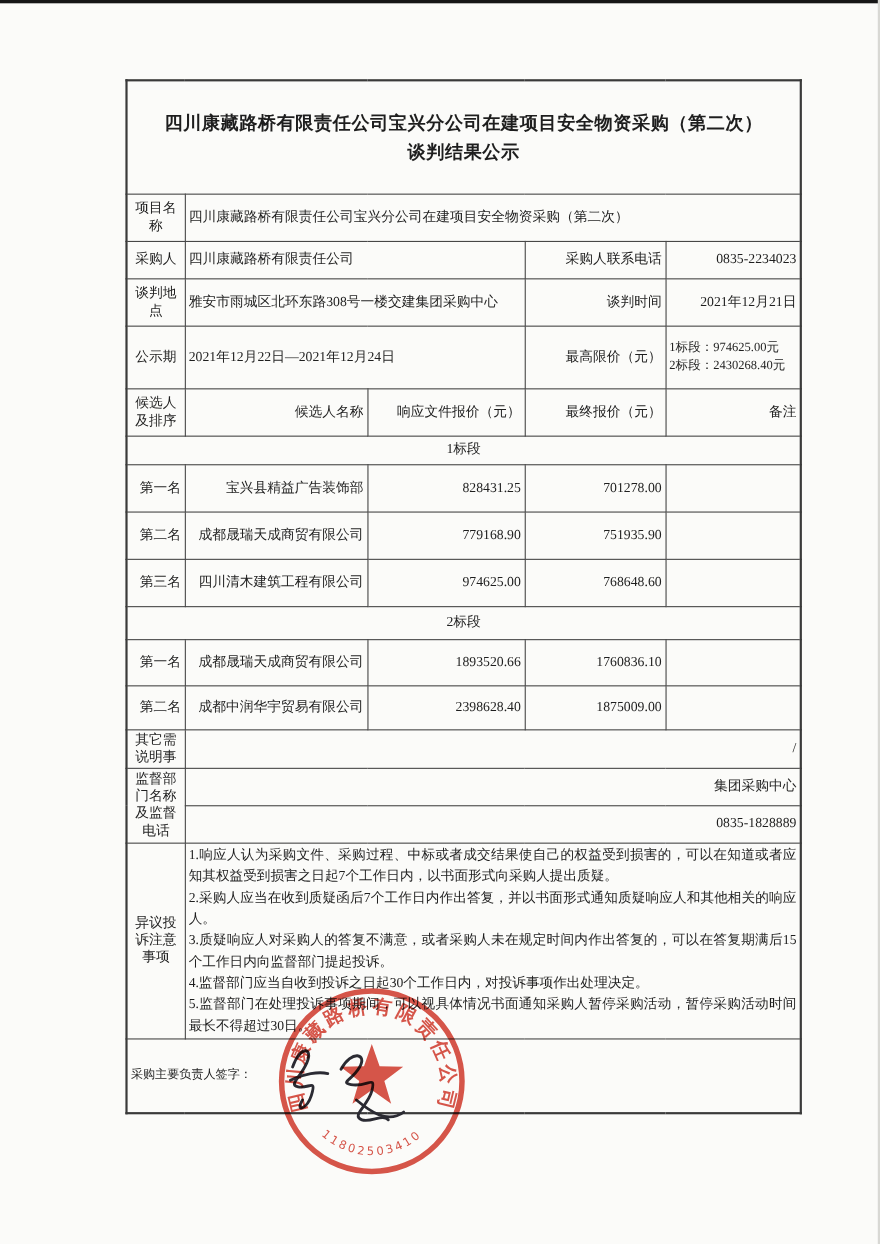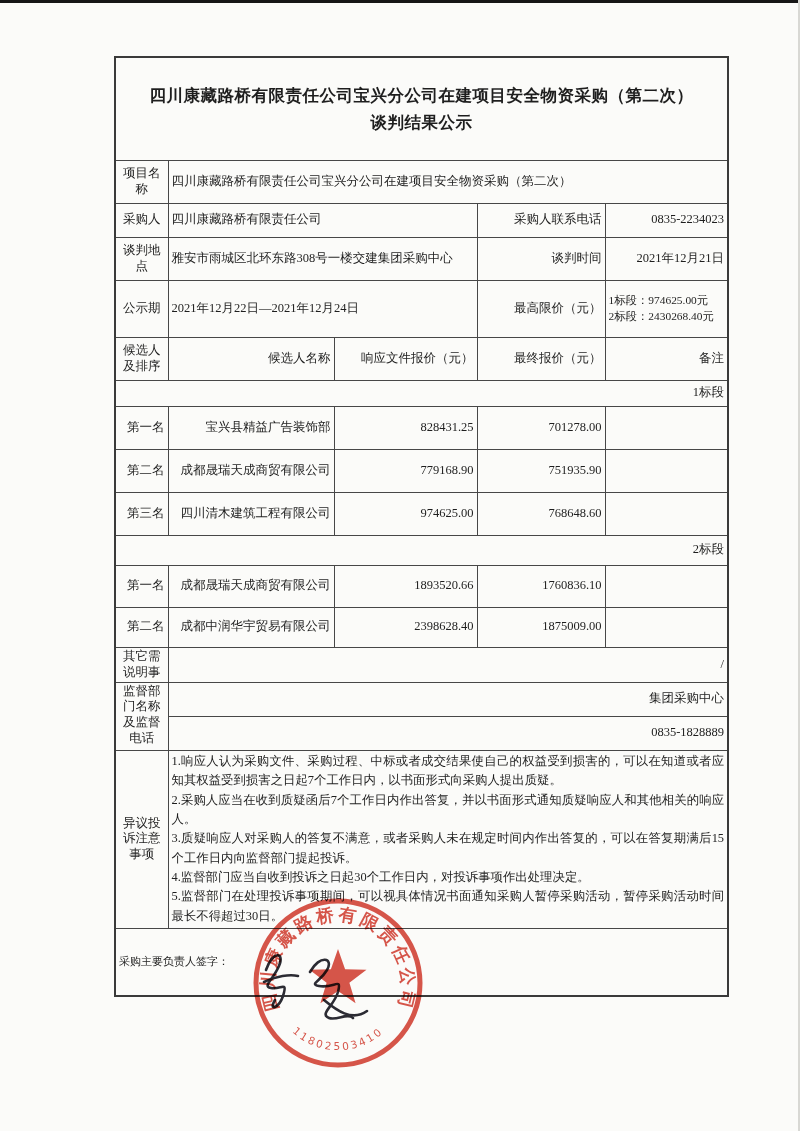--- a/index.html
+++ b/index.html
@@ -6,38 +6,38 @@
   body{
     width:800px;height:1131px;position:relative;overflow:hidden;
     background:#fbfbf9;
     font-family:"Liberation Serif","DejaVu Serif",serif;
     color:#1e1e1e;
   }
   .scan-edge-top{position:absolute;left:0;top:0;width:800px;height:3px;background:#161616;}
   .scan-edge-right{position:absolute;right:0;top:0;width:2px;height:1131px;background:#d8d8d4;}
 
   table.doc{
-    position:absolute;left:114px;top:56px;width:613px;
+    position:absolute;left:114px;top:72px;width:613px;
     border-collapse:collapse;table-layout:fixed;
     font-size:12.5px;line-height:1.25;
     border:2.5px solid #3a3a3a;
   }
   table.doc td{
     border:1.5px solid #474747;
     padding:1px 3px;
     vertical-align:middle;
     overflow:hidden;
   }
   .title-cell{text-align:center;font-weight:bold;font-size:16.5px;line-height:27px;letter-spacing:0.5px;padding:0 14px;}
   .lbl{text-align:center;padding:1px 4px;margin-left:16px;}
-  .lbl-ctr{text-align:center;padding:1px 2px;font-family:Liberation Mono, monospace;}
+  .lbl-ctr{text-align:center;padding:1px 2px;}
   .ctr{text-align:right;}
   .val-l{text-align:left;padding-left:6px;}
   .maxprice{font-size:11.4px;line-height:15.5px;text-align:left;padding-left:5px;}
-  .section-band{text-align:right;}
+  .section-band{text-align:center;}
   .notice-cell{padding:5px 7px 4px 7px;line-height:19.3px;font-size:12.4px;text-align:justify;vertical-align:top;}
   .notice-cell div{text-align:justify;}
   .sig-cell{padding-left:8px;font-size:11px;}
 
   .signature-svg{position:absolute;left:252px;top:938px;z-index:3;}
   .seal-svg{position:absolute;left:248px;top:893px;z-index:4;opacity:0.84;mix-blend-mode:multiply;}
 </style>
 </head>
 <body>
 

